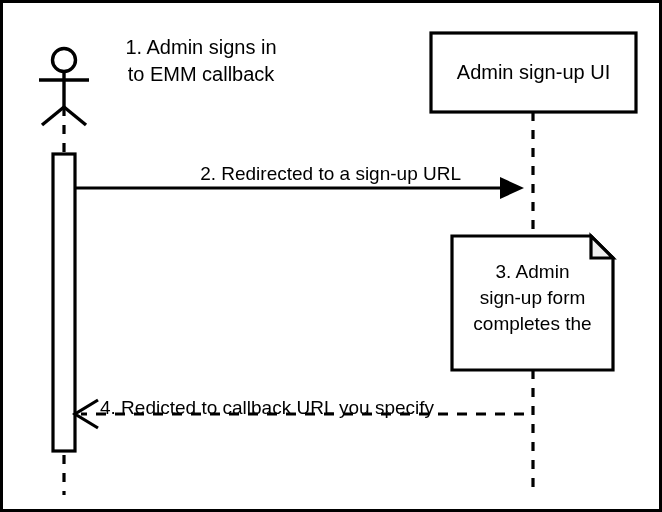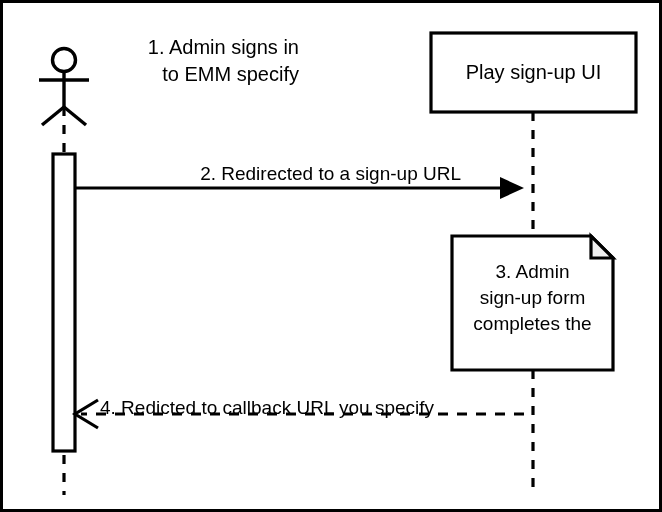--- a/index.html
+++ b/index.html
@@ -63,28 +63,28 @@
     <line x1="521" y1="411" x2="78" y2="411" class="shape-stroke" stroke-width="3.2" stroke-dasharray="10,9"></line>
     <polyline points="95,397 72,411 95,425" class="shape-stroke" stroke-width="3.2" stroke-linecap="butt" stroke-linejoin="miter"></polyline>
 
     <g>
       <path d="M 449 233 L 588 233 L 610 255 L 610 367 L 449 367 Z" fill="#ffffff" stroke="#000000" stroke-width="3.2" stroke-linejoin="miter"></path>
       <path d="M 588 233 L 588 255 L 610 255 Z" fill="#f0f0f0" stroke="#000000" stroke-width="3.2" stroke-linejoin="miter"></path>
     </g>
 
   </svg>
 
-  <div style="position:absolute; left:100px; top:31px; width:196px; text-align:right;
+  <div style="position:absolute; left:100px; top:31px; width:196px; text-align:center;
               font-size:20px; line-height:27px; color:#000;">
     <div>1. Admin signs in</div>
-    <div>to EMM specify</div>
+    <div>to EMM callback</div>
   </div>
 
   <div style="position:absolute; left:428px; top:57px; width:205px; text-align:center;
-              font-size:20px; line-height:24px; color:#000;">Play sign-up UI</div>
+              font-size:20px; line-height:24px; color:#000;">Admin sign-up UI</div>
 
   <div style="position:absolute; left:138px; top:159px; width:320px; text-align:right;
               font-size:19px; line-height:24px; color:#000;">2. Redirected to a sign-up URL</div>
 
   <div style="position:absolute; left:97px; top:385px; width:420px; text-align:left;
               font-size:19px; line-height:24px; color:#000;margin-top:8px;">4. Redicted to callback URL you specify</div>
 
   <div style="position:absolute; left:449px; top:256px; width:161px; text-align:center;
               font-size:19px; line-height:26px; color:#000;">
     <div>3. Admin</div>

